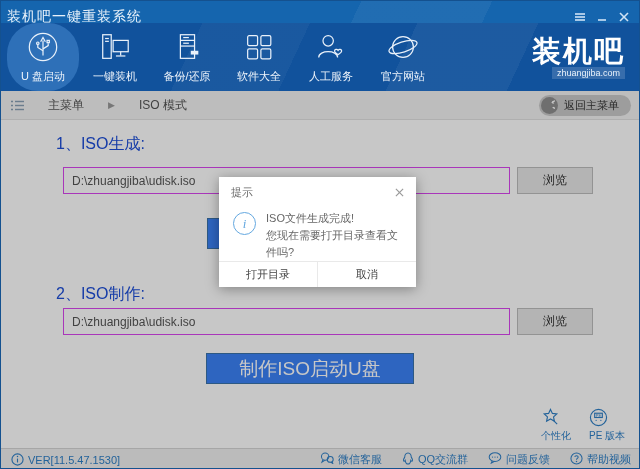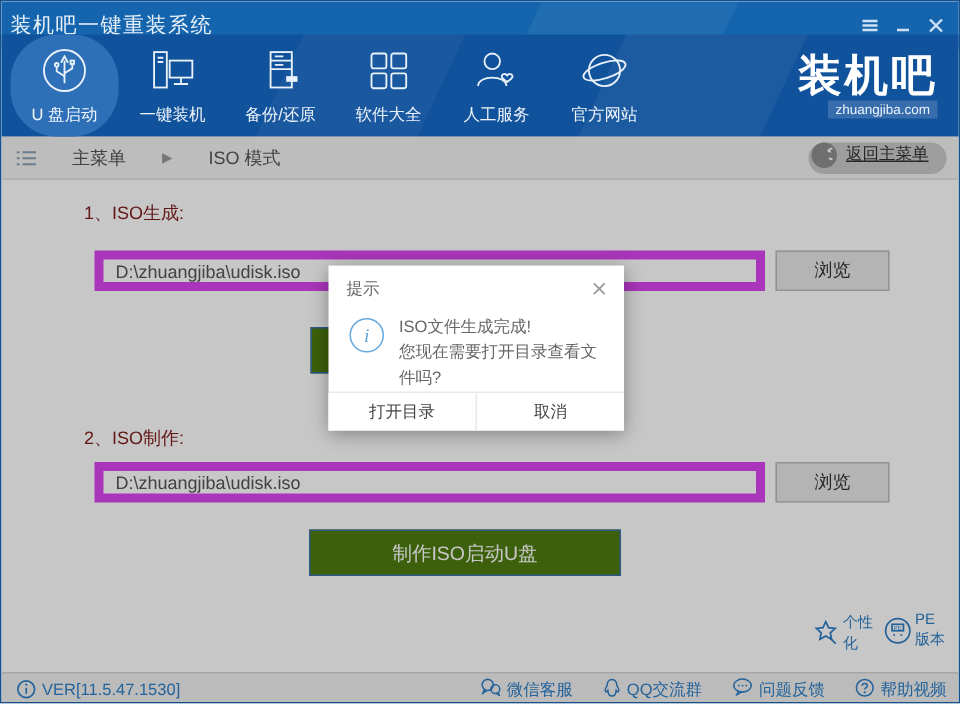--- a/index.html
+++ b/index.html
@@ -25,32 +25,32 @@
   .nav-icon { height:34px; display:flex; align-items:center; justify-content:center; color:#e9f1fa; }
   .nav-label { font-size:11px; white-space:nowrap; }
   .nav-logo { margin-left:auto; padding-right:16px; display:flex; flex-direction:column; align-items:flex-end; justify-content:center; color:#fff; }
   .logo-text { font-size:29px; font-weight:bold; letter-spacing:2px; line-height:30px; }
   .logo-domain { font-size:9px; color:#eaf2fb; background:rgba(255,255,255,.16); padding:1px 5px; margin-top:1px; }
 
   
   .breadcrumb { left:0; top:90px; width:640px; height:29px; background:#f2f2f2; border-bottom:1px solid #e0e0e0;
     display:flex; align-items:center; padding:0 10px; font-size:12px; color:#555; gap:24px; }
   .crumb-sep { color:#999; font-size:9px; }
-  .back-btn { margin-left:auto; height:21px; background:#c9c9c9; border-radius:11px; display:flex; 
-    padding:0 12px 0 2px; gap:6px; font-size:11px; color:#333; cursor:pointer;text-decoration:underline; }
+  .back-btn { margin-left:auto; height:21px; background:#c9c9c9; border-radius:11px; display:flex; align-items:center;
+    padding:0 12px 0 2px; gap:6px; font-size:11px; color:#333; cursor:pointer; }
   .back-circle { width:17px; height:17px; border-radius:50%; background:#8f8f8f; display:flex; align-items:center; justify-content:center; color:#fff; }
 
   
   .content-bg { left:0; top:119px; width:640px; height:328px; background:#fff; }
-  .section-label { font-size:12px; color:#7f1d1d;text-align:center; }
-  .path-input { width:447px; height:27px; border:6px solid #d946ef; background:#fff; color:#555; font-size:12px;
+  .section-label { font-size:16px; color:#1d4ed8;text-align:center; }
+  .path-input { width:447px; height:27px; border:1px solid #d946ef; background:#fff; color:#555; font-size:12px;
     padding:0 8px; font-family:"Liberation Sans","DejaVu Sans",sans-serif; }
   .browse-btn { width:76px; height:27px; background:#e7e7e7; border:1px solid #bdbdbd; color:#333; font-size:12px; cursor:pointer; }
-  .blue-btn { background:#4d7c0f; border:1px solid #3a72a9; color:#fff; font-size:13px; cursor:pointer; }
-  .corner-tool { width:46px; display:flex; align-items:center; gap:2px; color:#2e7fc6; font-size:10px; cursor:pointer; }
+  .blue-btn { background:#3b82f6; border:1px solid #3a72a9; color:#fff; font-size:19px; cursor:pointer; }
+  .corner-tool { width:46px; display:flex; flex-direction:column; align-items:flex-start; gap:2px; color:#2e7fc6; font-size:10px; cursor:pointer; }
 
   
   .statusbar { left:0; top:447px; width:640px; height:22px; background:#f0f0f0; border-top:1px solid #d5d5d5;
     display:flex; align-items:center; font-size:11px; color:#2e7fc6; padding:0 10px; }
   .ver { display:flex; align-items:center; gap:4px; }
   .status-links { margin-left:auto; display:flex; gap:20px; }
   .status-link { display:flex; align-items:flex-start; gap:4px; cursor:pointer; }
 
   
   .overlay { left:0; top:90px; width:640px; height:379px; background:rgba(0,0,0,.22); z-index:50; }

